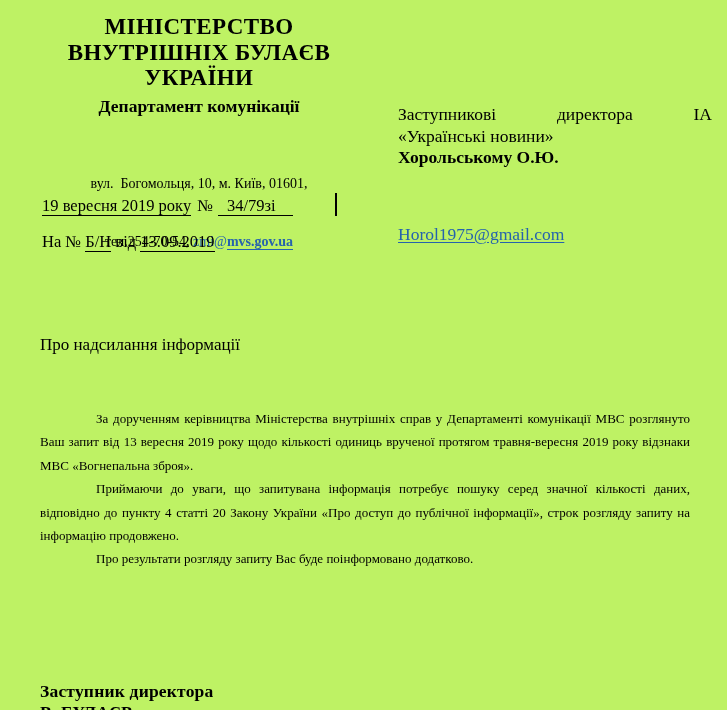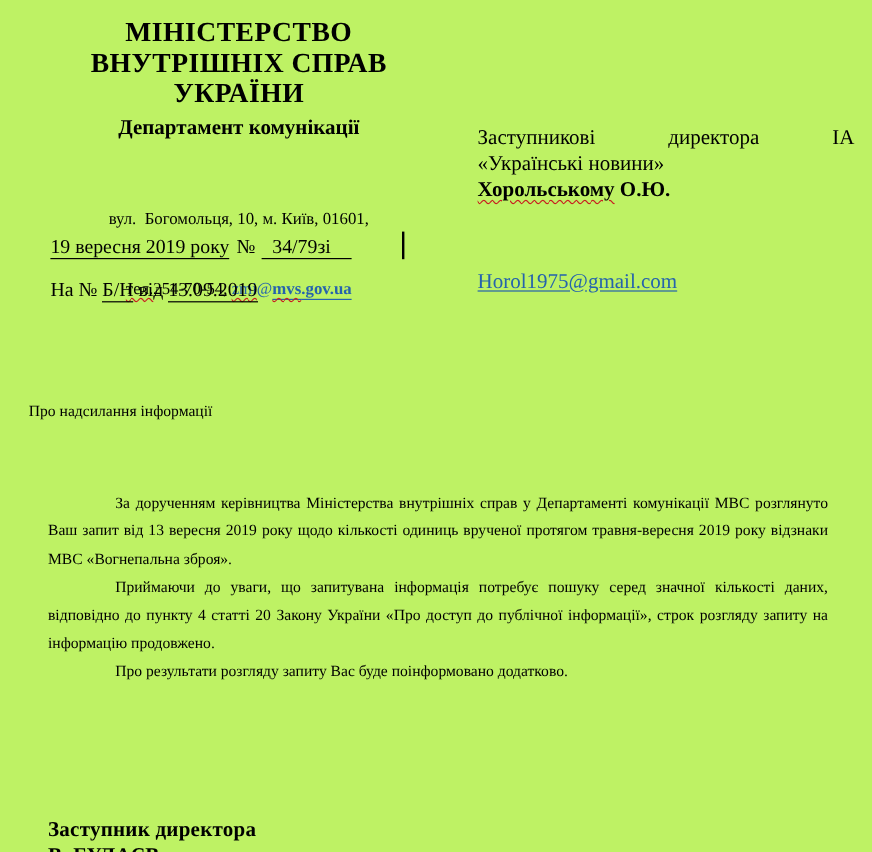--- a/index.html
+++ b/index.html
@@ -10,55 +10,55 @@
   
   .letterhead { position:absolute; left:28px; top:14px; width:342px; text-align:center; }
   .ministry div { font-weight:bold; font-size:23px; line-height:25.5px; letter-spacing:.4px; }
   .department { font-weight:bold; font-size:17.5px; margin-top:5px; }
   .address { font-size:14px; line-height:19px; margin-top:19px; white-space:pre-wrap; }
   .address .row2 { margin-top:1px; }
   .phone-label { margin-right:0; }
   
   .u { border-bottom:1px solid #000; }
   .u-num { padding:0 17px 0 9px; margin-left:5px; }
-  .sq { text-decoration:underline; text-decoration-style:wavy; text-decoration-color:#c82020;
+  .sq { text-decoration-style:wavy; text-decoration-color:#c82020;
         text-decoration-thickness:1px; text-underline-offset:3px; }
   
   .link { color:#2563ad; }
   .link-bold { font-weight:bold; border-bottom:1px solid #2563ad; }
   .glink { color:#2563ad; text-decoration:underline; text-underline-offset:2px; cursor:pointer; }
   
   .refs1 { position:absolute; left:42px; top:196px; font-size:16.5px; }
   .refs2 { position:absolute; left:42px; top:232px; font-size:16.5px; }
   .gap1 { display:inline-block; width:6px; }
   .cursor-bar { position:absolute; left:335px; top:193px; width:2px; height:23px; background:#000; }
   
   .recipient { position:absolute; left:398px; top:104px; width:314px; font-size:17.5px; line-height:21.5px; }
   .r1 { display:flex; justify-content:space-between;gap:20px; }
   .r3 { font-weight:bold; }
   .r-email { margin-top:55px; font-size:17.5px; }
   
-  .subject { position:absolute; left:24px; top:335px; font-size:13px; }
+  .subject { position:absolute; left:40px; top:335px; font-size:17px; }
   
   .body { position:absolute; left:40px; top:407px; width:650px; font-size:13px;
           line-height:23.4px; text-align:justify; }
   .body p { margin:0; text-indent:56px; }
   
   .signature { position:absolute; left:40px; top:681px; width:650px; display:flex;
                justify-content:space-between; font-weight:bold; font-size:17.5px; letter-spacing:.2px;flex-direction:column; }
 </style>
 </head>
 <body>
 
 <div class="page">
 
   <div class="letterhead">
     <div class="ministry">
       <div>МІНІСТЕРСТВО</div>
-      <div>ВНУТРІШНІХ СПРАВ</div>
+      <div>ВНУТРІШНІХ БУЛАЄВ</div>
       <div>УКРАЇНИ</div>
     </div>
     <div class="department">Департамент комунікації</div>
     <div class="address">
       <div>вул.  Богомольця, 10, м. Київ, 01601,</div>
       <div class="row2"><span class="sq phone-label">тел.</span><span>254-70-54,</span> <span class="link"><span class="sq">zmi</span><span>@</span><span class="link-bold sq">mvs</span><span class="link-bold">.gov.ua</span></span></div>
     </div>
   </div>
 
   <div class="refs1"><span class="u">19 вересня 2019 року</span><span class="gap1"></span><span>№</span><span class="u u-num">34/79зі</span></div>

